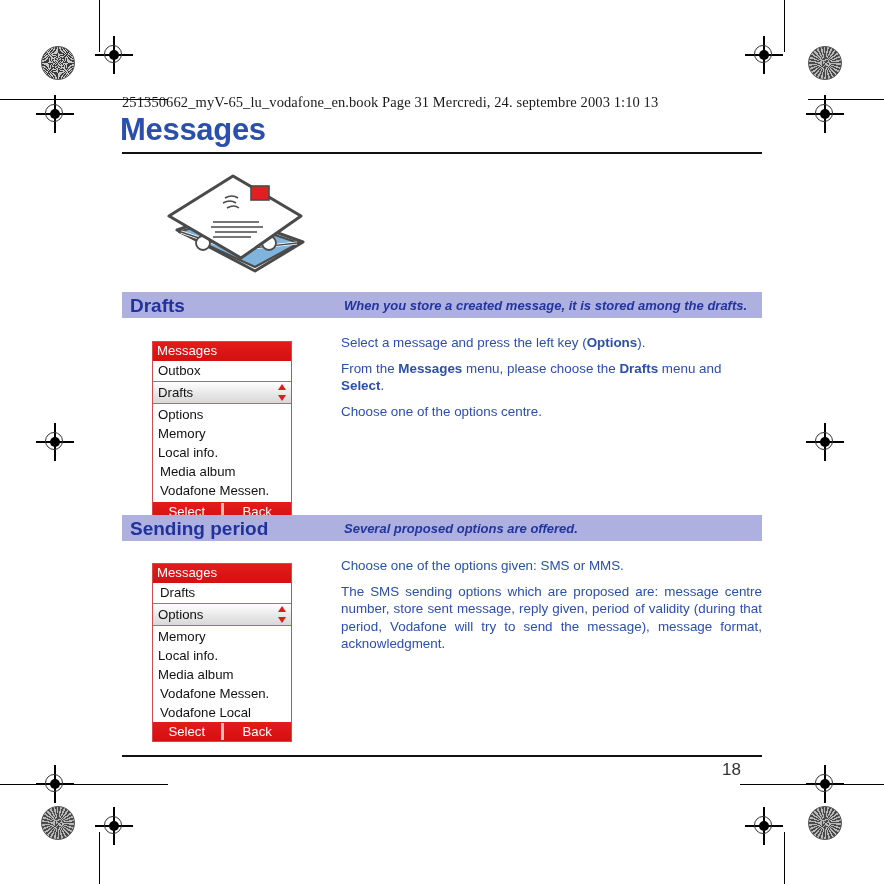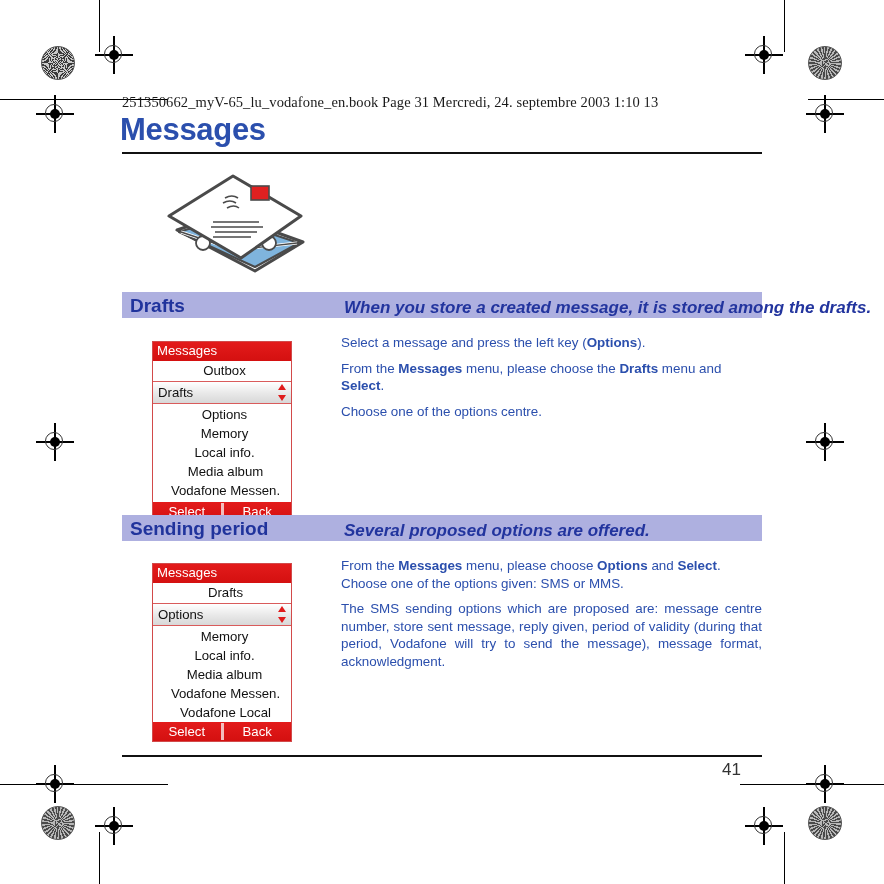--- a/index.html
+++ b/index.html
@@ -120,21 +120,21 @@
     top: 3px;
     font-size: 19px;
     font-weight: bold;
     color: #20339c;
     white-space: nowrap;
   }
   .section-bar .sec-sub {
     position: absolute;
     left: 222px;
     top: 6px;
-    font-size: 17px;
+    font-size: 13px;
     font-style: italic;
     font-weight: bold;
     color: #22349e;
     white-space: nowrap;
   }
 
   
   .body-col {
     position: absolute;
     left: 341px;
@@ -173,21 +173,20 @@
     font-size: 13.2px;
     line-height: 16px;
     background-image: linear-gradient(to bottom, #e31b1b 0%, #d41010 100%);
   }
   .phone .row {
     padding: 0 0 0 5px;
     line-height: 19px;
     color: #111;
     white-space: nowrap;
     overflow: hidden;
-    text-align: center;
   }
   .phone .row.indent {
     padding-left: 7px;
   }
   .phone .sel-row {
     position: relative;
     margin: 1px 0 1px 0;
     border-top: 1px solid #d95b5b;
     border-bottom: 1px solid #d95b5b;
     background-image: linear-gradient(to bottom, #ffffff 0%, #e8e8e8 55%, #d8d8d8 100%);
@@ -427,19 +426,18 @@
   <div class="row indent">Vodafone Messen.</div>
   <div class="row indent">Vodafone Local</div>
   <div class="softkeys">
     <div class="sk">Select</div>
     <div class="divider"></div>
     <div class="sk">Back</div>
   </div>
 </div>
 
 <div class="body-col" style="top:557px;">
-  <p class="tight">From the <b>Messages</b> menu, please choose <b>Options</b> and <b>Select</b>.</p>
   <p>Choose one of the options given: SMS or MMS.</p>
   <p class="justify">The SMS sending options which are proposed are: message centre number, store sent message, reply given, period of validity (during that period, Vodafone will try to send the message), message format, acknowledgment.</p>
 </div>
 
 <div class="footer-rule"></div>
-<div class="page-number">41</div>
+<div class="page-number">18</div>
 
 </body></html>

